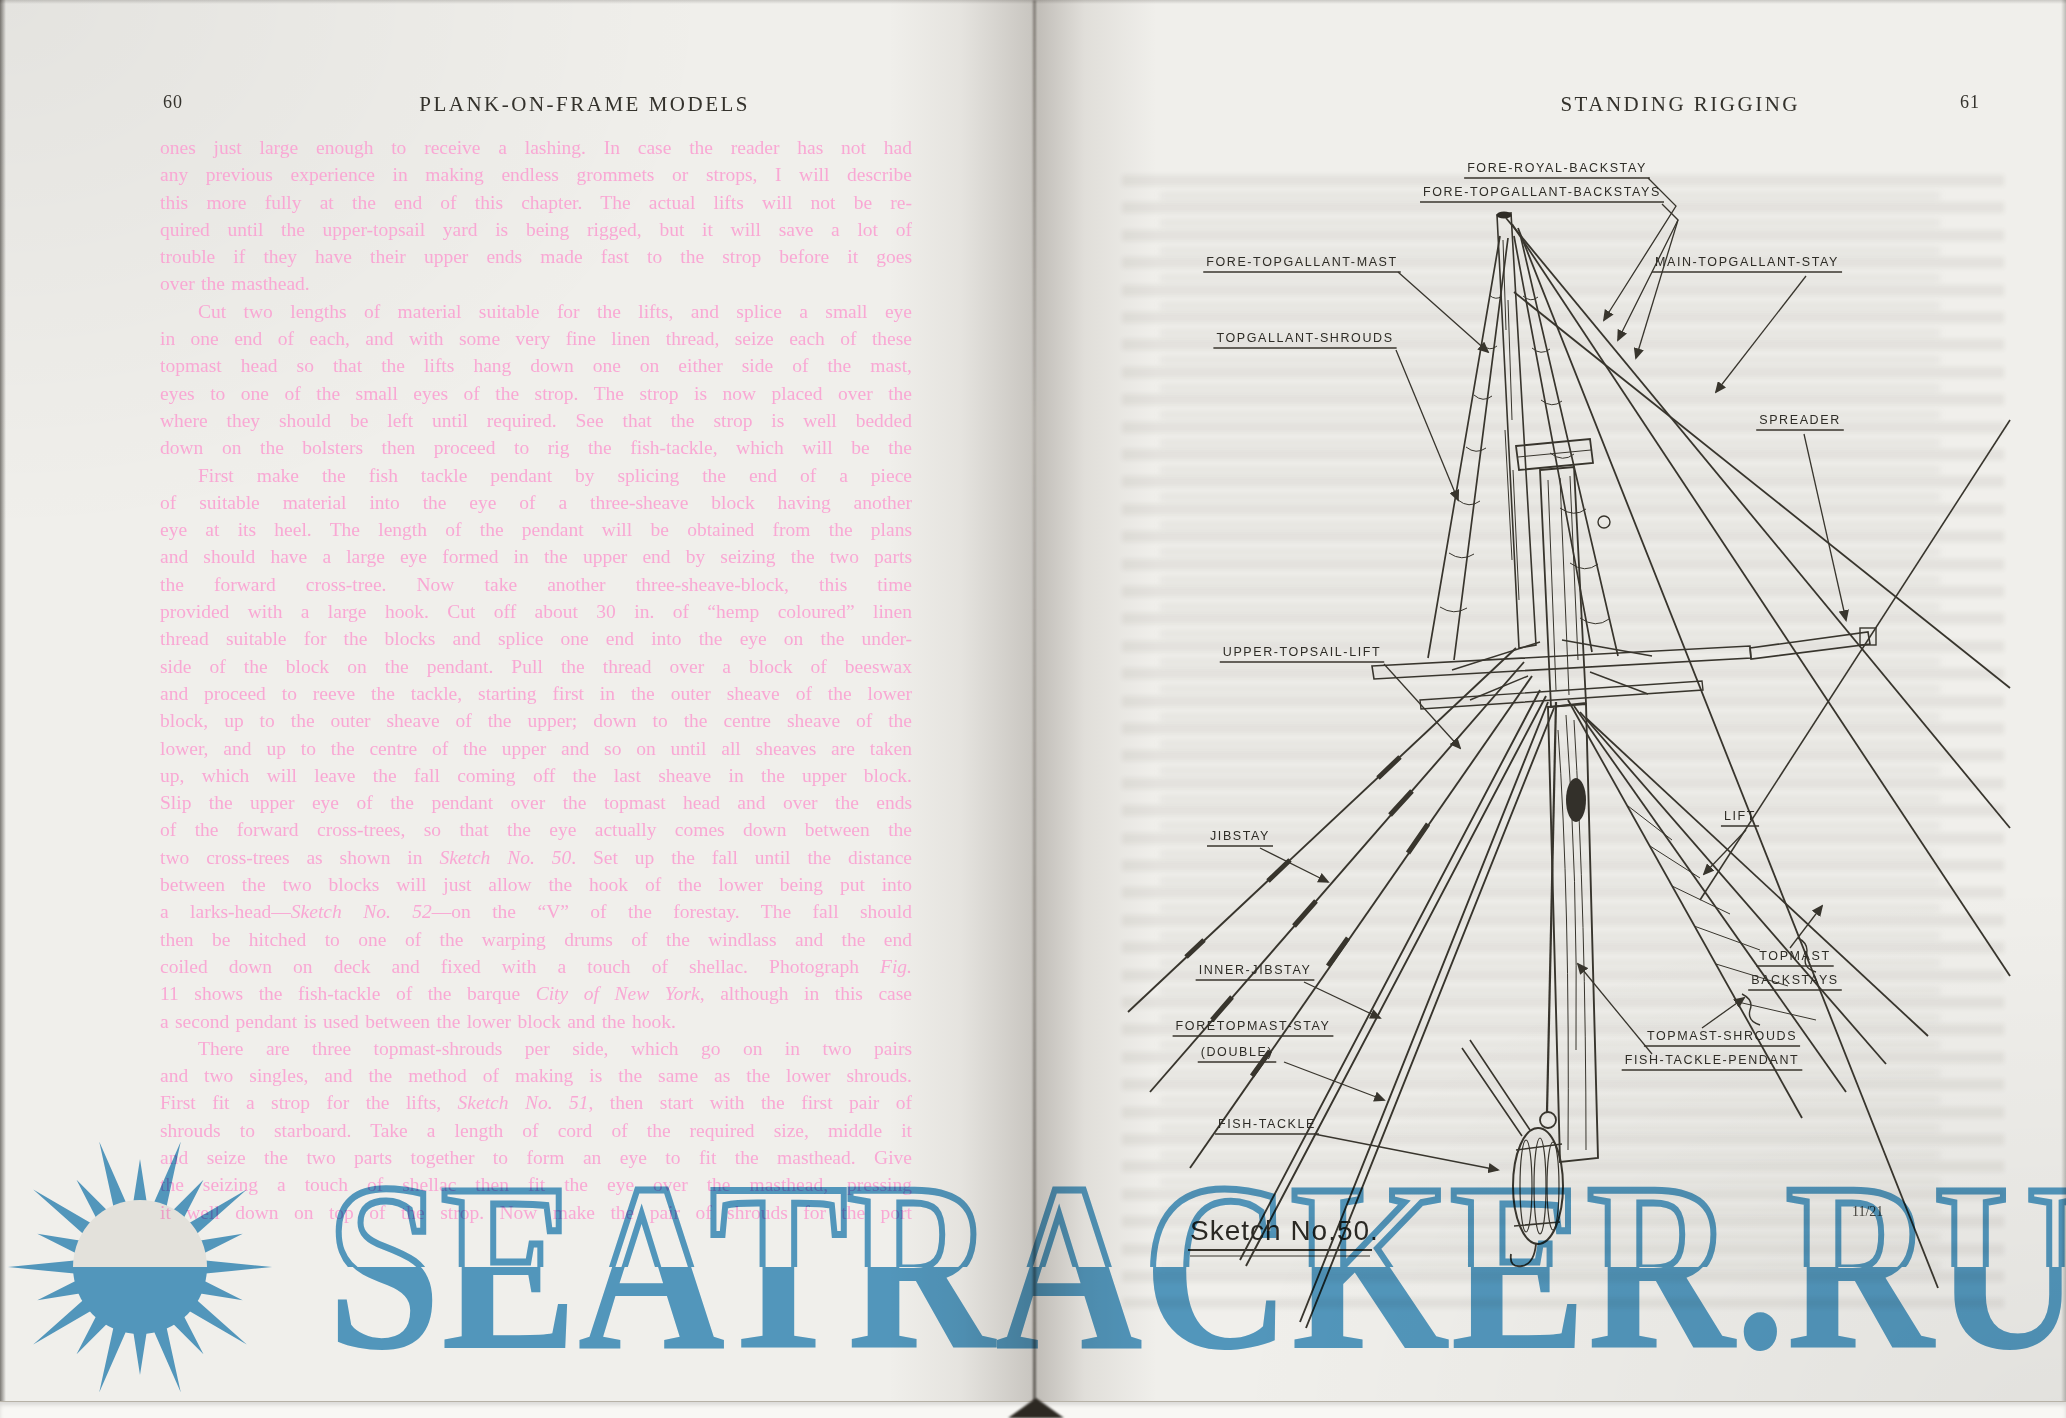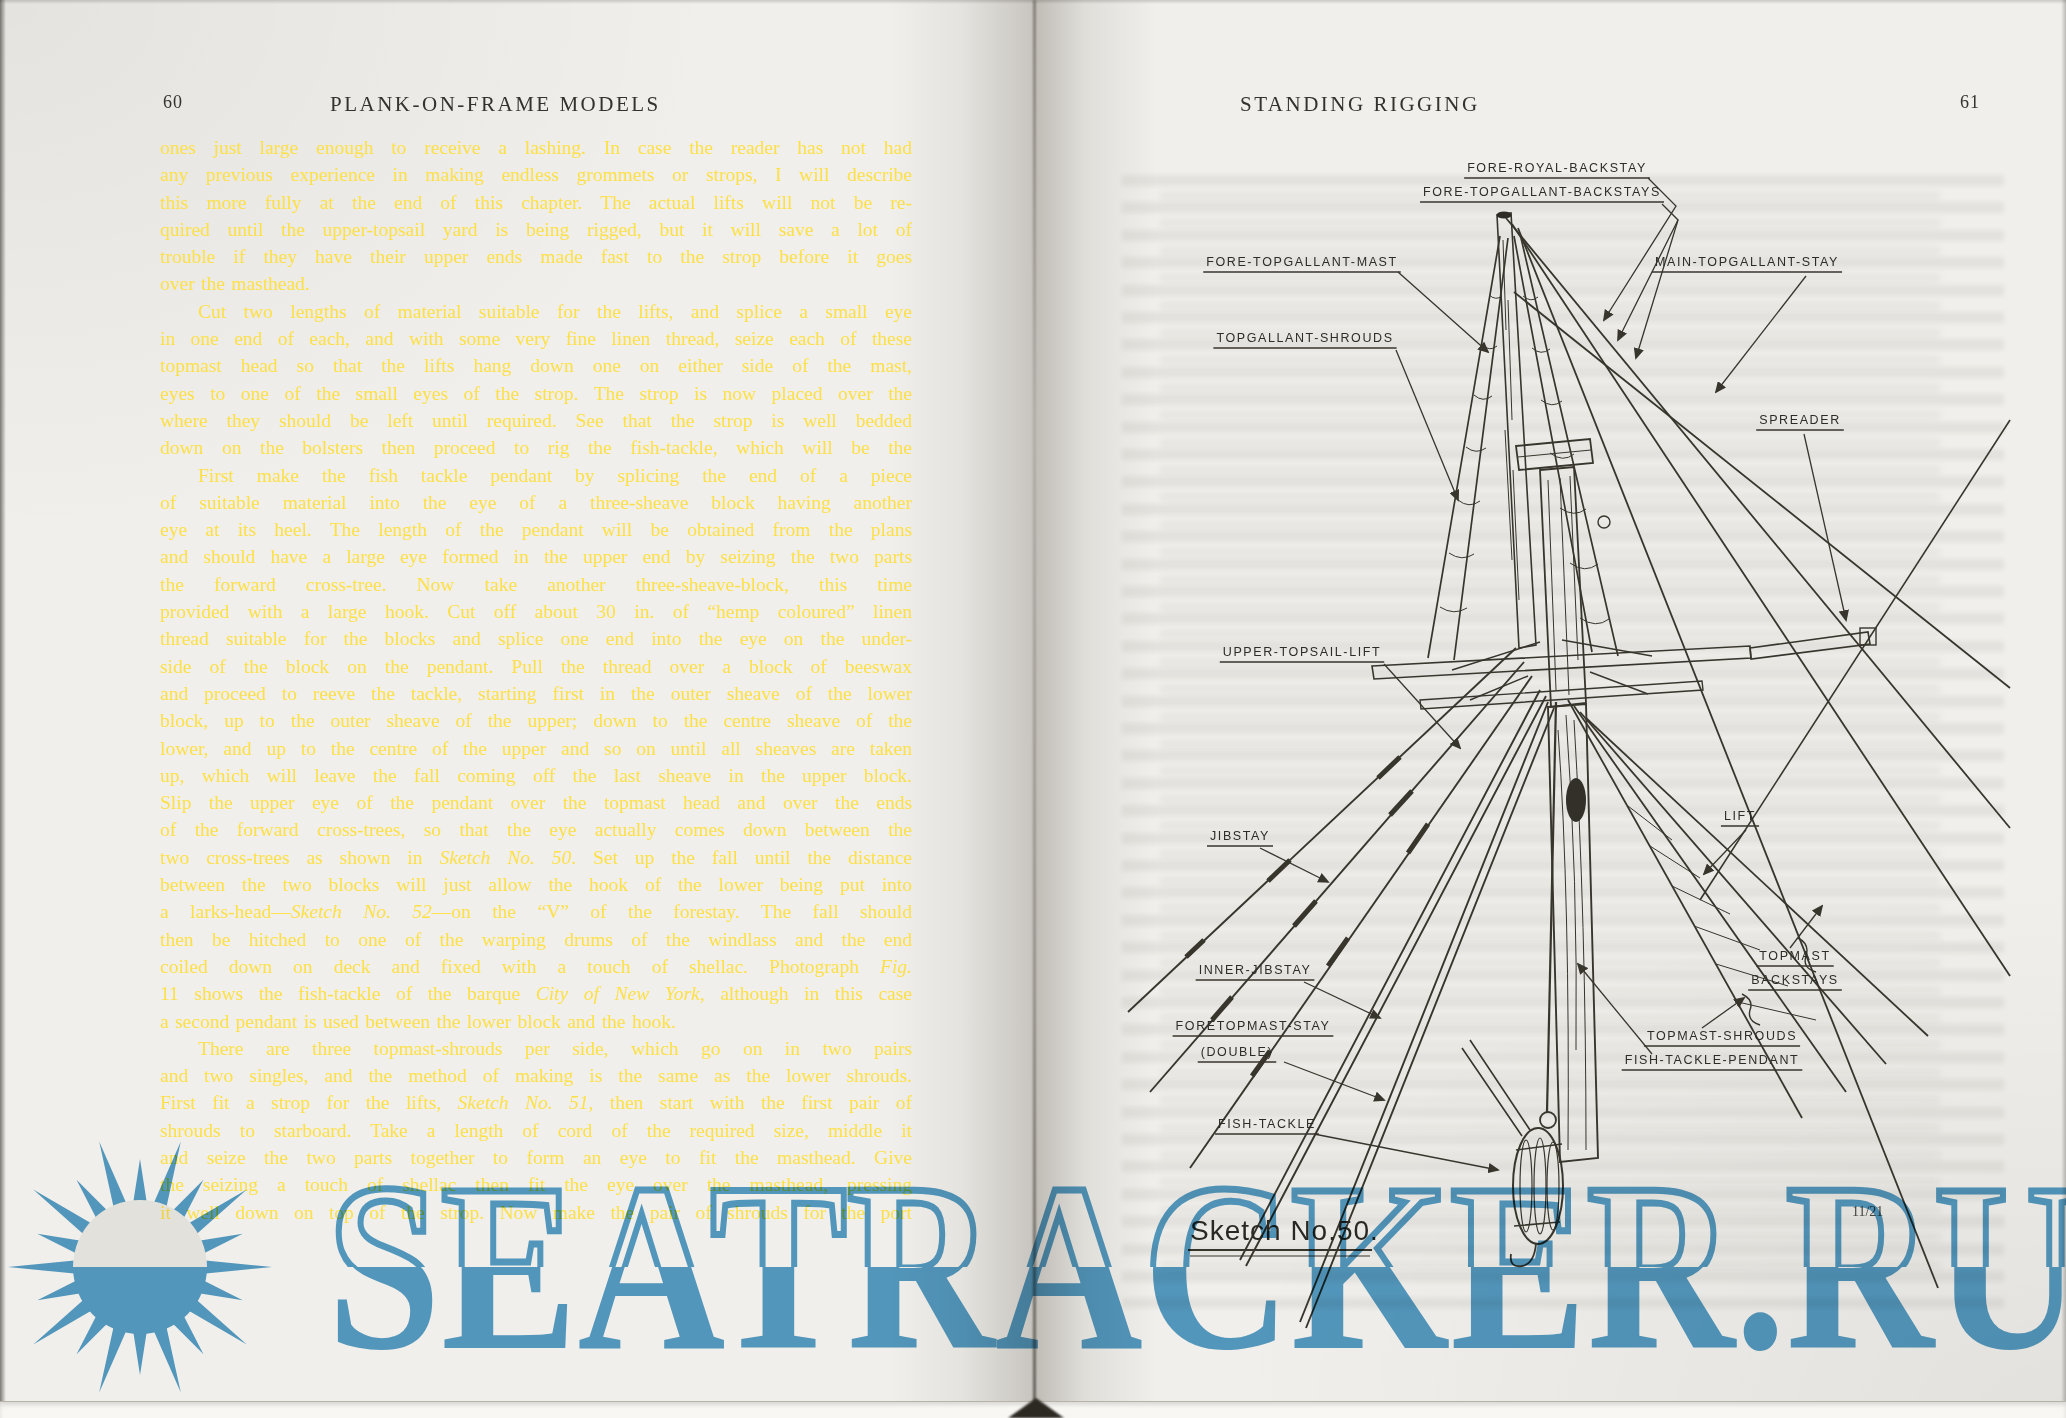--- a/index.html
+++ b/index.html
@@ -22,24 +22,24 @@
     filter:blur(1px);}
   #bottom-edge{position:absolute;left:0;top:1401px;width:2066px;height:17px;
     background:#f8f7f4;border-top:1px solid #b7b2a7;
     box-shadow:inset 0 3px 4px rgba(0,0,0,.12);}
   #bottom-wedge{position:absolute;left:1008px;top:1398px;width:0;height:0;
     border-left:28px solid transparent;border-right:28px solid transparent;
     border-bottom:20px solid #2c2822;filter:blur(1px);}
   
   .folio{position:absolute;font-size:18px;letter-spacing:1px;color:#34322c;}
   .running-head{position:absolute;font-size:21px;letter-spacing:2.5px;color:#34322c;
-    text-align:left;white-space:nowrap;}
+    text-align:right;white-space:nowrap;}
   
   #text-column{position:absolute;left:160px;top:134px;width:752px;
-    font-size:19.5px;line-height:27.3px;color:#fde047;word-spacing:1.5px;}
+    font-size:19.5px;line-height:27.3px;color:#f9a8d4;word-spacing:1.5px;}
   #text-column .bline{text-align:justify;text-align-last:justify;height:27.3px;}
   #text-column .bline.end{text-align-last:left;}
   #text-column .bline.indent{text-indent:38px;}
   
   #ghost{position:absolute;left:1122px;top:168px;width:882px;height:1140px;
     background:
       repeating-linear-gradient(180deg, rgba(0,0,0,0) 0 7px, rgba(128,123,112,.14) 7px 18px, rgba(0,0,0,0) 18px 27.4px);
     filter:blur(2.2px);opacity:.8;}
   #ghost2{position:absolute;left:1160px;top:180px;width:780px;height:1100px;
     background:repeating-linear-gradient(180deg, rgba(0,0,0,0) 0 12px, rgba(120,115,104,.08) 12px 20px, rgba(0,0,0,0) 20px 27.4px);

